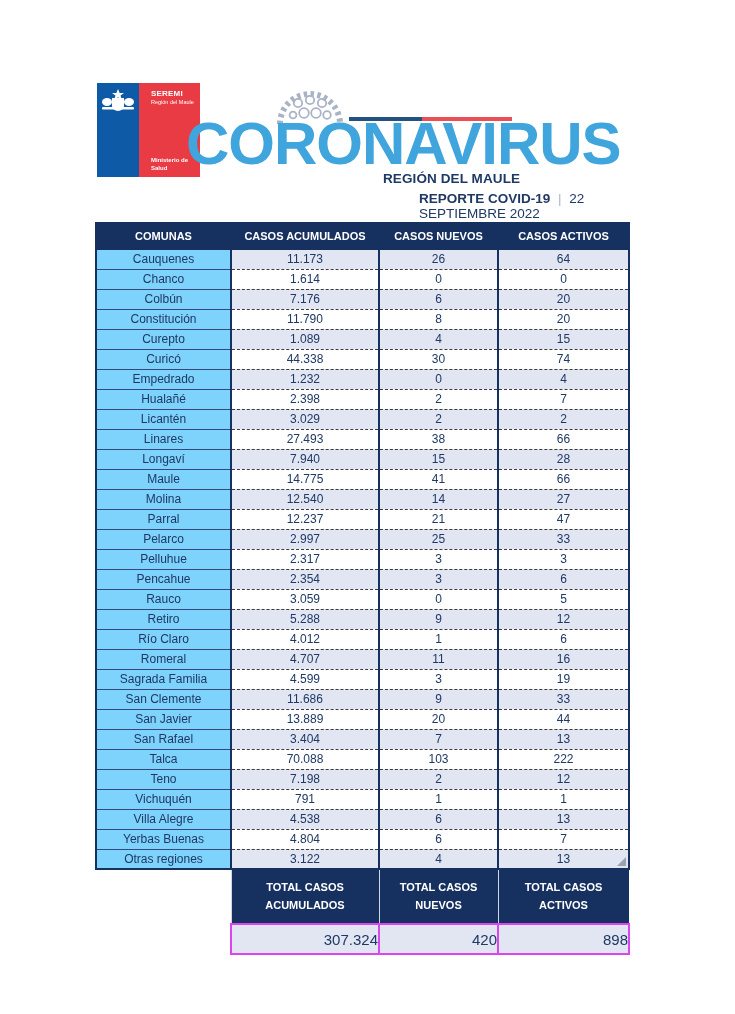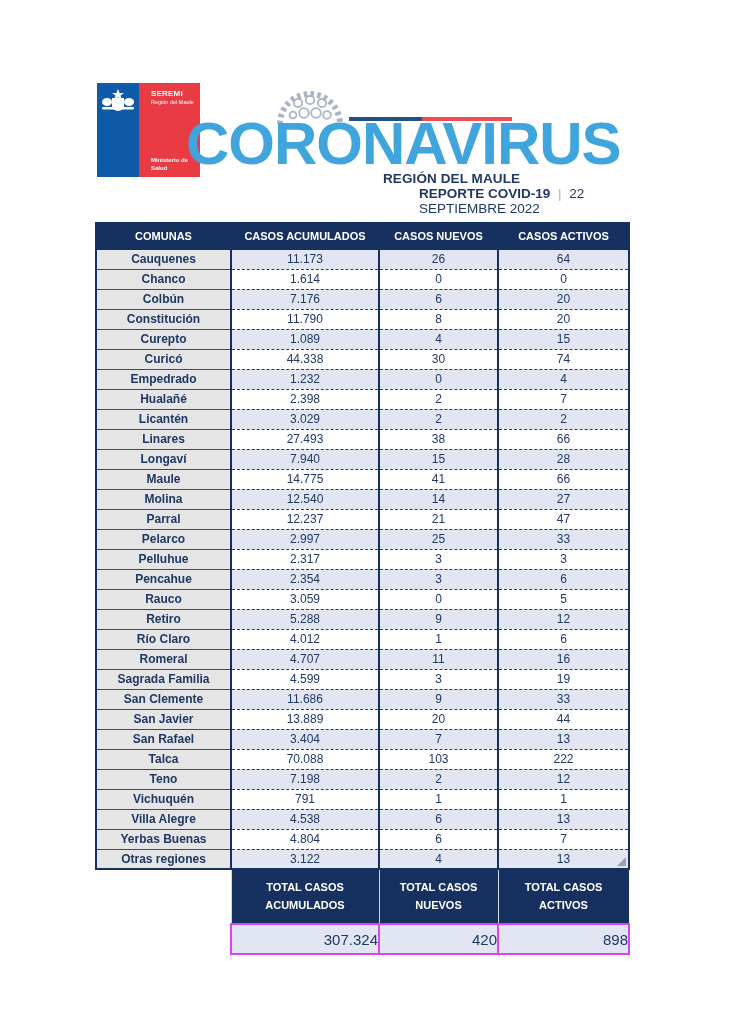--- a/index.html
+++ b/index.html
@@ -26,41 +26,41 @@
     position:absolute; left:186px; top:114px; width:340px;
     font-size:60px; font-weight:bold; color:#3FA5DC; letter-spacing:-1px; line-height:1;
   }
   .flag-line { position:absolute; left:349px; top:117px; width:163px; height:4px; display:flex; }
   .flag-line .fl-blue { width:45%; height:100%; background:#24527E; }
   .flag-line .fl-red  { width:55%; height:100%; background:#E85055; }
 
   
   .titles { position:absolute; left:383px; top:171px; width:290px; color:#1F3864; }
   .region-title { font-size:13.5px; font-weight:bold; letter-spacing:.1px; }
-  .report-line { font-size:13.5px;padding-left:36px; }
+  .report-line { margin-top:5px; font-size:13.5px;padding-left:36px; }
   .report-title { font-weight:bold; }
   .report-sep { color:#A9B6C9; font-weight:normal; padding:0 4px; }
   .report-date { font-weight:normal; }
 
   
   .cases-table {
     position:absolute; left:95px; top:222px; width:533px;
     border-collapse:collapse; table-layout:fixed;
   }
   .cases-table th {
     background:#16305F; color:#ffffff; font-size:11px; font-weight:bold;
     height:26px; text-align:center; border:2px solid #16305F;
   }
   .cases-table td {
     height:20px; text-align:center; font-size:12px; color:#1F3864;
     border-left:2px solid #16305F; border-right:2px solid #16305F;
     vertical-align:middle; padding:0;
   }
   .cases-table td.name {
-    background:#e5e5e5; font-weight:bold; border-bottom:1px solid #35487C;
+    background:#7dd3fc; font-weight:normal; border-bottom:1px solid #35487C;
   }
   .cases-table td.val { background:#ffffff; border-bottom:1px dashed #3a3a3a; }
   .cases-table tr.alt td.val { background:#E2E6F3; }
   .cases-table tr:last-child td { border-bottom:2px solid #16305F;margin-top:8px; }
 
   
   .totals-table {
     position:absolute; left:230px; top:868px; width:398px;
     border-collapse:collapse; table-layout:fixed;
   }

